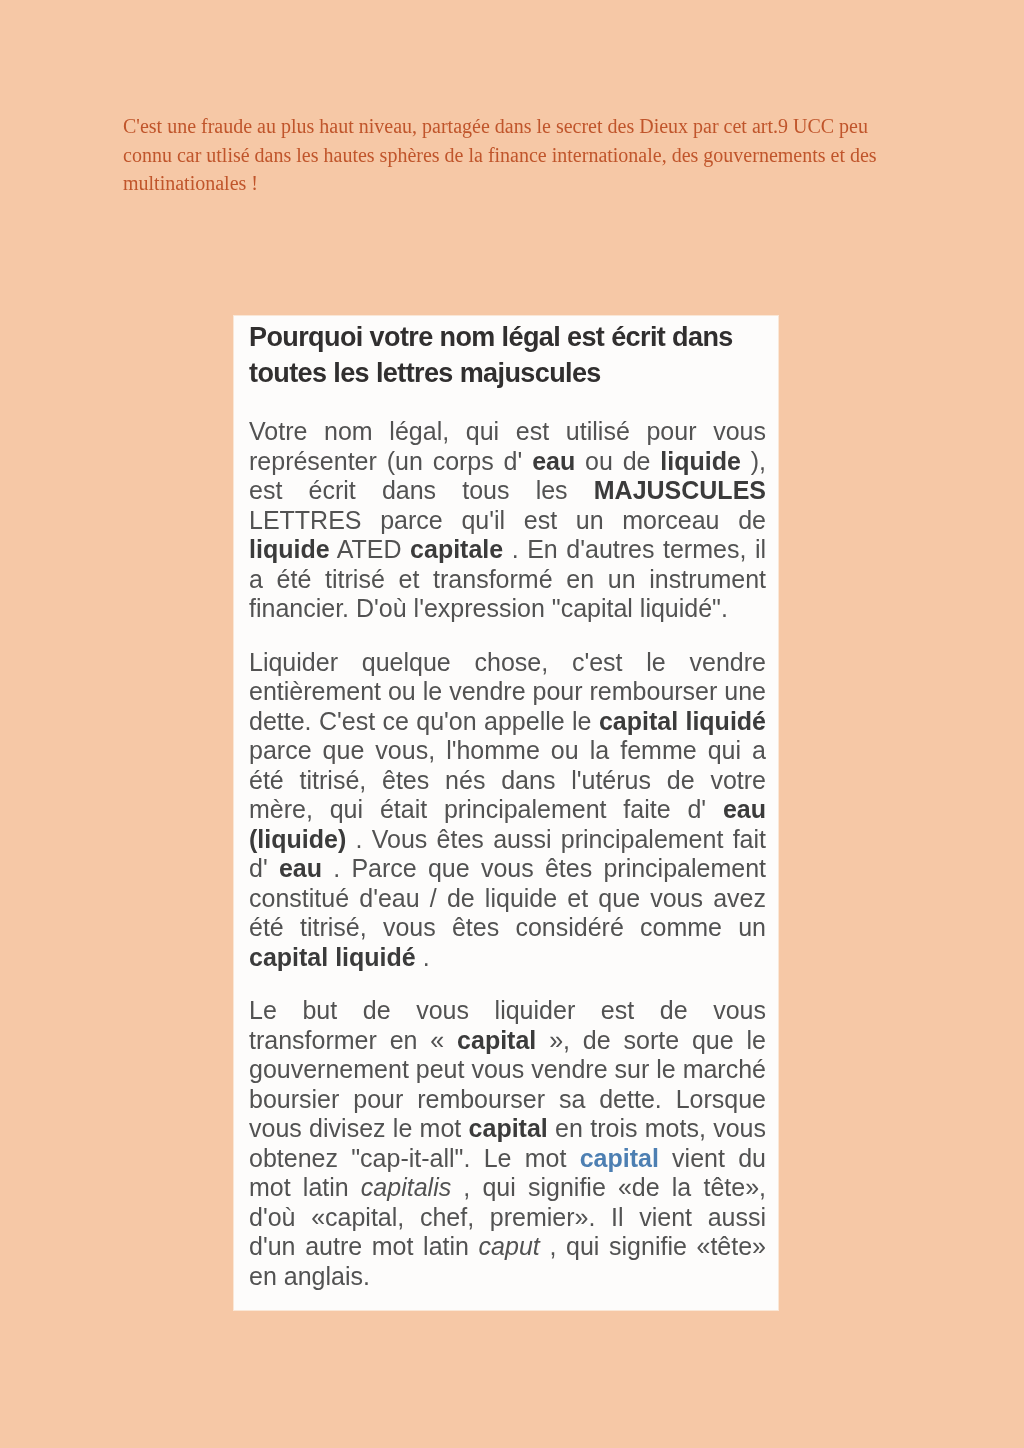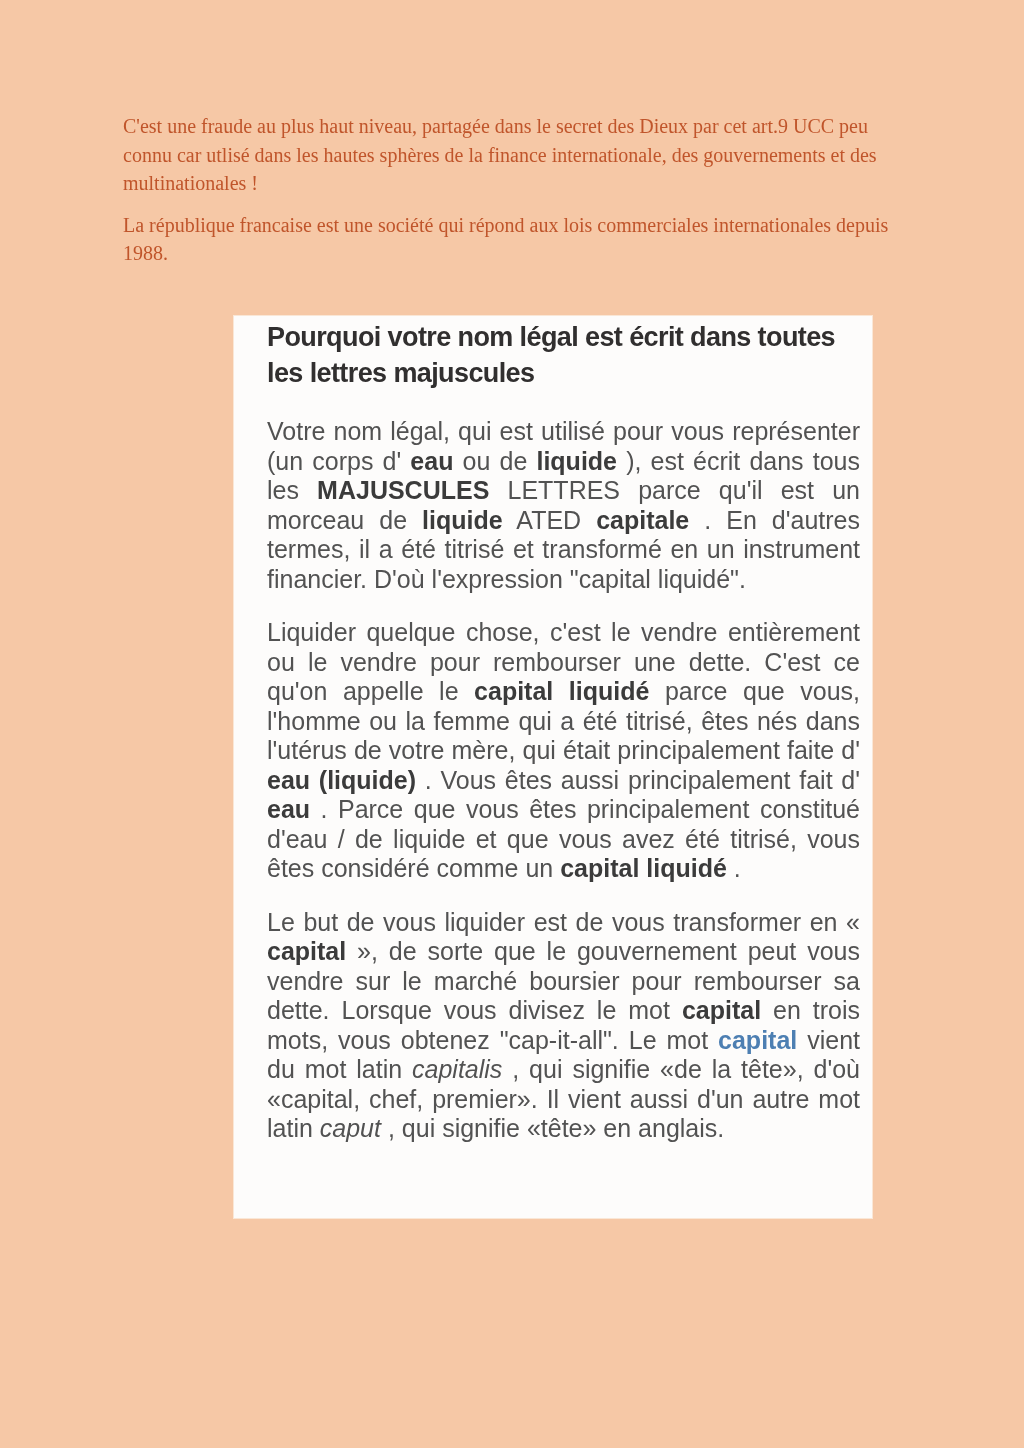--- a/index.html
+++ b/index.html
@@ -29,24 +29,24 @@
     color: var(--intro-text);
     font-size: 20px;
     line-height: 28.5px;
     margin-left: 9px;
   }
   .intro p { margin: 0 0 13px 0; }
   .shot {
     position: absolute;
     left: 233px;
     top: 315px;
-    width: 640px;
+    width: 546px;
     min-height: 904px;
     background: var(--article-bg);
-    padding: 4px 13px 20px 34px;
+    padding: 4px 13px 20px 16px;
     font-family: "Liberation Sans", sans-serif;
     box-shadow: 0 0 0 1px rgba(250, 228, 210, 0.9) inset;
   }
   .shot h1 {
     margin: 0 0 26px 0;
     font-size: 27px;
     line-height: 36px;
     font-weight: bold;
     letter-spacing: -0.6px;
     color: var(--title-color);
@@ -61,21 +61,20 @@
   .shot p:last-child { margin-bottom: 0; }
   .b { font-weight: bold; color: var(--bold-color); }
   .i { font-style: italic; }
   .link { color: var(--link-color); font-weight: bold; }
 </style>
 </head>
 <body>
 
 <div class="intro">
   <p>C'est une fraude au plus haut niveau, partagée dans le secret des Dieux par cet art.9 UCC peu connu car utlisé dans les hautes sphères de la finance internationale, des gouvernements et des multinationales !</p>
-  <p>La république francaise est une société qui répond aux lois commerciales internationales depuis 1988.</p>
 </div>
 
 <div class="shot">
   <h1>Pourquoi votre nom légal est écrit dans toutes les lettres majuscules</h1>
   <div id="article-body">
       <p><span>Votre nom légal, qui est utilisé pour vous représenter (un corps d' </span><span class="b">eau</span><span> ou de </span><span class="b">liquide</span><span> ), est écrit dans tous les </span><span class="b">MAJUSCULES</span><span> LETTRES parce qu'il est un morceau de </span><span class="b">liquide</span><span> ATED </span><span class="b">capitale</span><span> . En d'autres termes, il a été titrisé et transformé en un instrument financier. D'où l'expression "capital liquidé".</span></p>
       <p><span>Liquider quelque chose, c'est le vendre entièrement ou le vendre pour rembourser une dette. C'est ce qu'on appelle le </span><span class="b">capital liquidé</span><span> parce que vous, l'homme ou la femme qui a été titrisé, êtes nés dans l'utérus de votre mère, qui était principalement faite d' </span><span class="b">eau (liquide)</span><span> . Vous êtes aussi principalement fait d' </span><span class="b">eau</span><span> . Parce que vous êtes principalement constitué d'eau / de liquide et que vous avez été titrisé, vous êtes considéré comme un </span><span class="b">capital liquidé</span><span> .</span></p>
       <p><span>Le but de vous liquider est de vous transformer en « </span><span class="b">capital</span><span> », de sorte que le gouvernement peut vous vendre sur le marché boursier pour rembourser sa dette. Lorsque vous divisez le mot </span><span class="b">capital</span><span> en trois mots, vous obtenez "cap-it-all". Le mot </span><span class="b link">capital</span><span> vient du mot latin </span><span class="i">capitalis</span><span> , qui signifie «de la tête», d'où «capital, chef, premier». Il vient aussi d'un autre mot latin </span><span class="i">caput</span><span> , qui signifie «tête» en anglais.</span></p>
     </div>
 </div>

